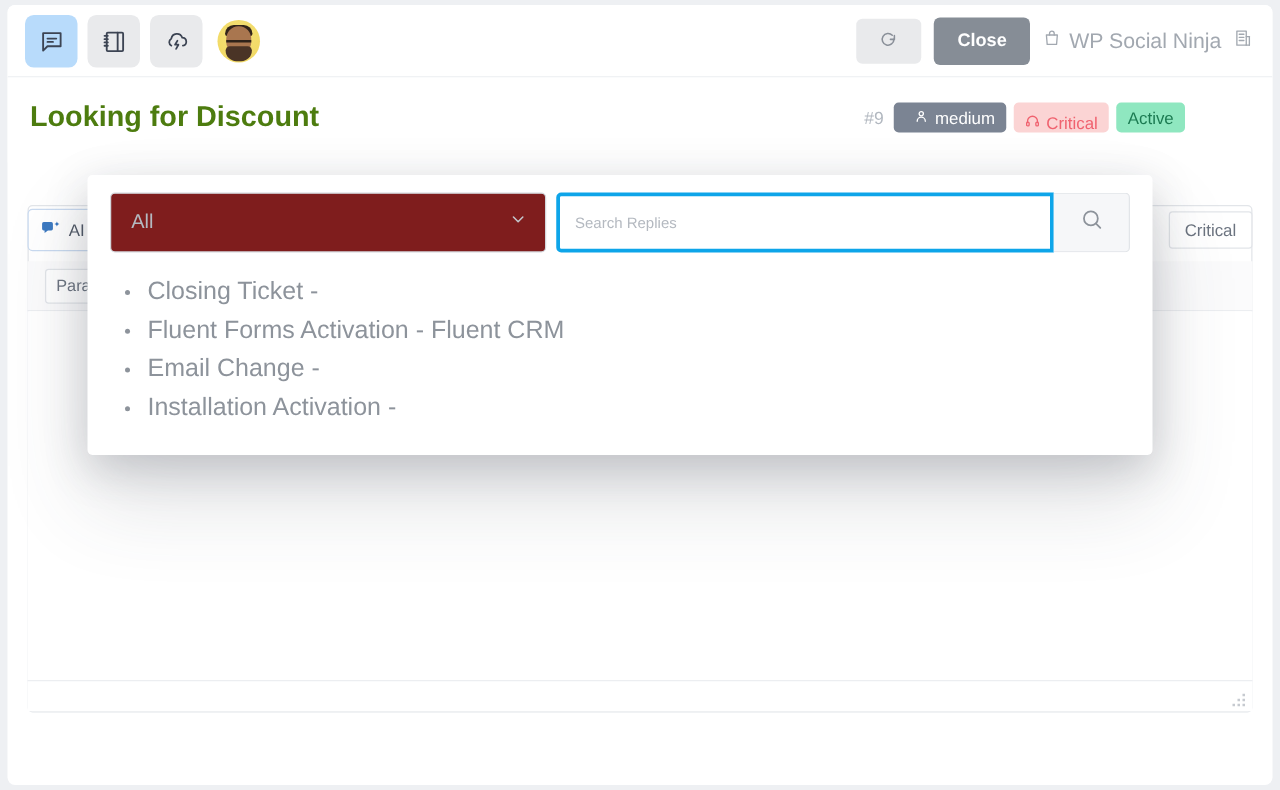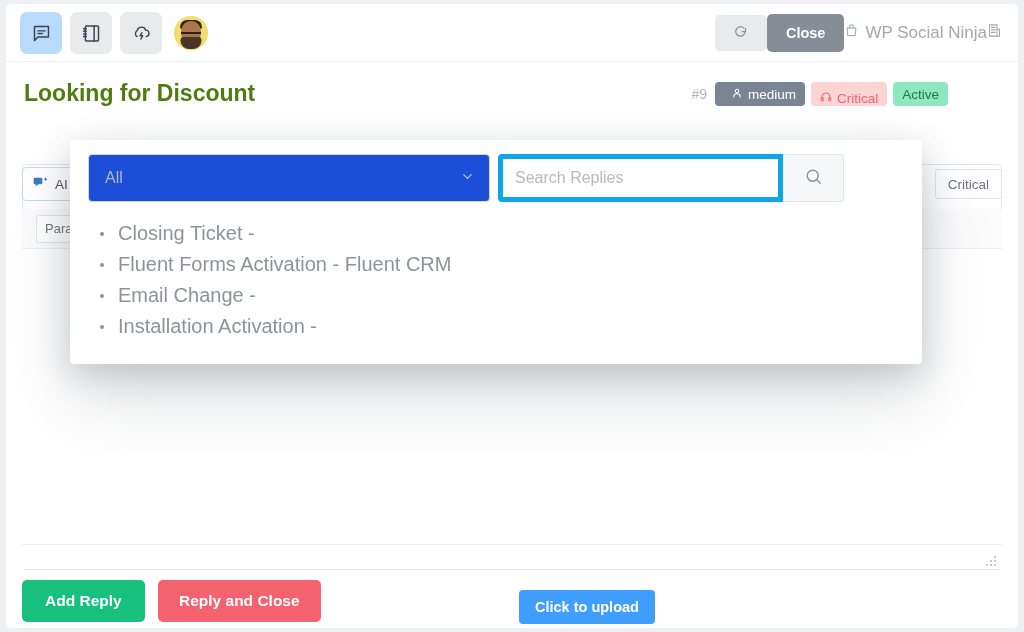--- a/index.html
+++ b/index.html
@@ -109,20 +109,21 @@
     border-radius: 4px 4px 10px 10px;
     background: #4a3426;
   }
 
   .topbar-right {
     position: absolute;
     right: 16px;
     top: 10px;
     display: flex;
     align-items: center;
+    gap: 10px;
   }
 
   .refresh-btn {
     width: 52px;
     height: 36px;
     border-radius: 5px;
     background: #e9eaec;
     border: none;
     display: flex;
     align-items: center;
@@ -383,44 +384,44 @@
     align-items: stretch;
     width: 816px;
     height: 48px;
   }
 
   .sr-select {
     width: 402px;
     height: 48px;
     border: 1px solid #d3d6db;
     border-radius: 4px;
-    background: #1d4ed8;
+    background: #7f1d1d;
     display: flex;
     align-items: center;
     justify-content: space-between;
     padding: 0 14px 0 16px;
     cursor: pointer;
   }
   .sr-select .ph { color: #b4b9c0; font-size: 16px; }
   .sr-select .chev { color: #c3c7cd; }
 
   .sr-search-wrap {
     position: relative;
     margin-left: 8px;
     display: flex;
     align-items: stretch;
   }
   .sr-input {
-    width: 285px;
+    width: 398px;
     height: 48px;
-    border: 5px solid #0ea5e9;
+    border: 3px solid #0ea5e9;
     border-radius: 4px 0 0 4px;
     background: #ffffff;
     padding: 0 12px;
-    font-size: 16px;
+    font-size: 12px;
     color: #5a6470;
     outline: none;
     font-family: "Liberation Sans", sans-serif;
   }
   .sr-input::placeholder { color: #b4b9c0; }
   .sr-search-btn {
     width: 61px;
     height: 48px;
     border: 1px solid #e2e5e9;
     border-left: none;
@@ -610,25 +611,20 @@
         <rect x="9" y="1" width="2" height="2"></rect>
         <rect x="9" y="5" width="2" height="2"></rect>
         <rect x="5" y="5" width="2" height="2"></rect>
         <rect x="9" y="9" width="2" height="2"></rect>
         <rect x="5" y="9" width="2" height="2"></rect>
         <rect x="1" y="9" width="2" height="2"></rect>
       </svg>
     </span>
   </div>
 
-  <div class="footer">
-    <button class="btn-green">Add Reply</button>
-    <button class="btn-red">Reply and Close</button>
-    <button class="btn-blue">Click to upload</button>
-  </div>
 
   <div class="sr-panel">
 
     <div class="sr-row">
 
       <div class="sr-select">
         <span class="ph">All</span>
         <span class="chev">
           <svg width="15" height="15" viewBox="0 0 24 24" fill="none" stroke="currentColor" stroke-width="2" stroke-linecap="round" stroke-linejoin="round">
             <polyline points="6 9 12 15 18 9"></polyline>

